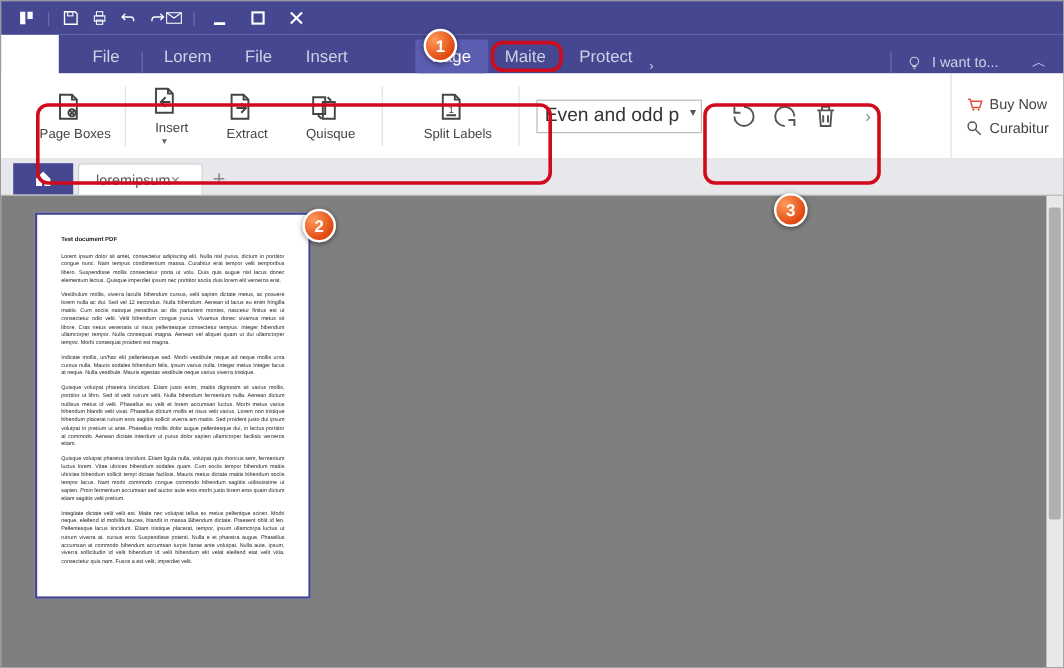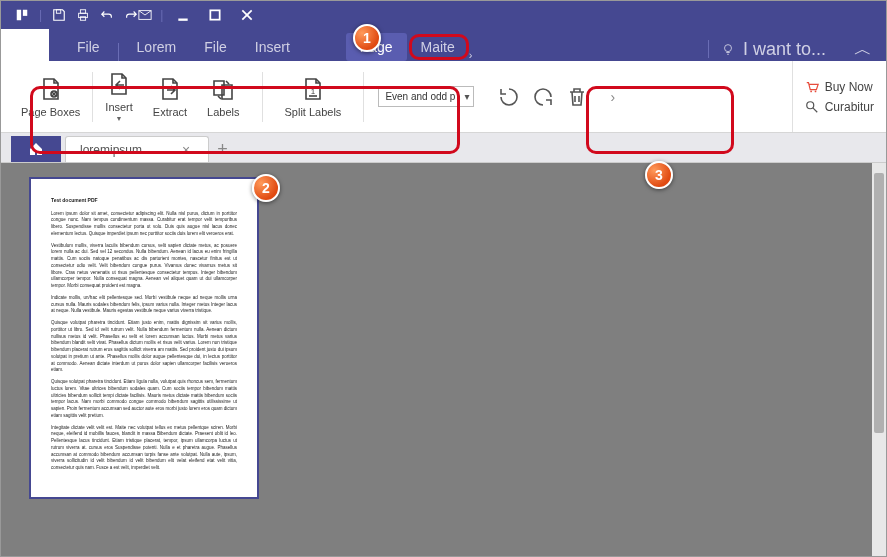--- a/index.html
+++ b/index.html
@@ -13,50 +13,50 @@
 .titlebar-center { flex: 1; text-align: center; }
 .titlebar-right { display: flex; gap: 8px; padding-right: 10px; align-items: center; }
 .titlebar-right svg { width: 14px; height: 14px; fill: #fff; stroke: #fff; }
 .win-btn { width: 24px; height: 20px; display: flex; align-items: center; justify-content: center; cursor: pointer; }
 
 
 .menubar { height: 32px; background: #454891; display: flex; align-items: flex-end; padding: 0 14px; color: #d0d0e4; font-size: 14px; position: relative; margin-left: 48px; }
 .menu-item { padding: 6px 14px; cursor: pointer; position: relative; }
 .menu-item.active { background: #5a5db0; color: #fff; border-radius: 3px; }
 .menu-sep { width: 1px; height: 18px; background: #6a6db5; margin: 0 4px; }
-.menu-right { margin-left: auto; display: flex; align-items: center; gap: 8px; color: #d0d0e4; font-size: 18px; }
+.menu-right { margin-left: auto; display: flex; align-items: center; gap: 8px; color: #d0d0e4; font-size: 12px; }
 .chevron-right { font-size: 11px; }
 .bulb { width: 14px; height: 14px; }
 .collapse-chev { margin-left: 20px; cursor: pointer; }
 
 
 .ribbon-row { display: flex; align-items: center; height: 72px; background: #fff; border-bottom: 1px solid #d6d6d6; }
 .ribbon-group { display: flex; align-items: center; gap: 0; padding: 6px 10px; }
 .rib-btn { display: flex; flex-direction: column; align-items: center; justify-content: center; padding: 4px 10px; cursor: pointer; gap: 4px; }
 .rib-btn svg { width: 26px; height: 26px; stroke: #444; fill: none; stroke-width: 1.6; }
-.rib-btn-label { font-size: 11px; color: #444; }
+.rib-btn-label { font-size: 11px; color: #444; margin-left: 12px; }
 .rib-sep { width: 1px; height: 50px; background: #e0e0e0; margin: 0 2px; }
-.dropdown { border: 1px solid #bbb; font-size: 10px; padding: 4px 18px 4px 6px; color: #333; position: relative; margin-left: 12px; cursor: pointer; background: #fff; }
+.dropdown { border: 1px solid #bbb; font-size: 16px; padding: 4px 18px 4px 6px; color: #333; position: relative; margin-left: 12px; cursor: pointer; background: #fff; }
 .dropdown::after { content: "▾"; position: absolute; right: 4px; top: 4px; font-size: 10px; color: #555; }
 .icon-btn { width: 34px; height: 34px; display: flex; align-items: center; justify-content: center; cursor: pointer; }
 .icon-btn svg { width: 24px; height: 24px; stroke: #555; fill: none; stroke-width: 1.6; }
 .more-chev { font-size: 14px; color: #888; padding: 0 6px; cursor: pointer; }
 .side-actions { margin-left: auto; border-left: 1px solid #e0e0e0; height: 100%; padding: 8px 12px; display: flex; flex-direction: column; justify-content: center; gap: 6px; font-size: 12px; }
 .side-action { display: flex; align-items: center; gap: 6px; cursor: pointer; color: #444; }
 .side-action svg { width: 14px; height: 14px; }
 
 
 .hl { position: absolute; border: 3px solid #d1091c; border-radius: 10px; pointer-events: none; z-index: 50; }
 .badge { position: absolute; width: 28px; height: 28px; border-radius: 50%; background: radial-gradient(circle at 30% 30%, #ff9a5a, #e04a12 70%); border: 2px solid #fff; box-shadow: 0 1px 4px rgba(0,0,0,.5); color: #fff; font-weight: bold; font-size: 14px; display: flex; align-items: center; justify-content: center; z-index: 60; }
 
 
 .tabbar { height: 30px; background: #e8e8ec; display: flex; align-items: flex-end; padding-left: 10px; border-bottom: 1px solid #ccc; }
 .home-tab { width: 50px; height: 26px; background: #454891; display: flex; align-items: center; justify-content: center; cursor: pointer; }
 .home-tab svg { width: 16px; height: 16px; fill: #fff; }
-.doc-tab { height: 26px; background: #fff; border: 1px solid #ccc; border-bottom: none; padding: 0 18px 0 14px; display: flex; align-items: center; font-size: 12px; color: #555; margin-left: 4px; border-radius: 3px 3px 0 0; gap: 40px; position: relative; }
+.doc-tab { height: 26px; background: #fff; border: 1px solid #ccc; border-bottom: none; padding: 0 18px 0 14px; display: flex; align-items: center; font-size: 12px; color: #555; margin-left: 4px; border-radius: 3px 3px 0 0; position: relative; }
 .tab-close { cursor: pointer; color: #888; font-size: 14px; }
 .tab-add { margin-left: 8px; font-size: 18px; color: #888; cursor: pointer; height: 26px; display: flex; align-items: center; }
 
 
 .docarea { flex: 1; background: #7f7f7f; display: flex; padding: 14px 0 0 28px; overflow: hidden; position: relative; }
 .page-thumb { width: 230px; height: 322px; background: #fff; border: 2px solid #454891; padding: 18px 20px; font-size: 4.5px; line-height: 1.5; color: #222; overflow: hidden; }
 .page-thumb h6 { font-size: 5px; font-weight: bold; margin-bottom: 6px; }
 .page-thumb p { margin-bottom: 5px; text-align: justify; }
 .vscroll { position: absolute; right: 0; top: 0; bottom: 0; width: 14px; background: #e8e8e8; }
 .vscroll-thumb { position: absolute; top: 10px; width: 10px; left: 2px; height: 260px; background: #b0b0b0; border-radius: 2px; }
@@ -116,20 +116,21 @@
 
   <div class="menubar">
     <div class="menu-item">File</div>
     <span class="menu-sep"></span>
     <div class="menu-item">Lorem</div>
     <div class="menu-item">File</div>
     <div class="menu-item">Insert</div>
     <div class="menu-item" style="width:42px"></div>
     <div class="menu-item active">Page</div>
     <div class="menu-item">Maite</div>
+    <div class="menu-item">Protect</div>
     <span class="chevron-right">›</span>
     <div class="menu-right">
       <span class="menu-sep"></span>
       <svg class="bulb" viewBox="0 0 16 16">
           <circle cx="8" cy="7" r="4" fill="none" stroke="#d0d0e4"></circle>
           <line x1="6" y1="12" x2="10" y2="12" stroke="#d0d0e4"></line>
           <line x1="7" y1="14" x2="9" y2="14" stroke="#d0d0e4"></line>
         </svg>
       <span>I want to...</span>
       <span class="collapse-chev">︿</span>
@@ -164,21 +165,21 @@
             <path d="M10 14h8M14 10l4 4-4 4"></path>
           </svg>
         <span class="rib-btn-label">Extract</span>
       </div>
       <div class="rib-btn">
         <svg viewBox="0 0 26 26">
             <path d="M4 5h10v14H4z"></path>
             <path d="M12 9h10v14H12z"></path>
             <path d="M8 20l3 3M19 8l-3-3"></path>
           </svg>
-        <span class="rib-btn-label">Labels</span>
+        <span class="rib-btn-label">Quisque</span>
       </div>
     </div>
     <div class="rib-sep"></div>
     <div class="ribbon-group">
       <div class="rib-btn">
         <svg viewBox="0 0 26 26">
             <path d="M6 3h10l4 4v16H6z"></path>
             <path d="M16 3v4h4"></path>
             <text x="13" y="18" font-size="8" text-anchor="middle" fill="#444" stroke="none">1</text>
             <path d="M9 20h8"></path>

